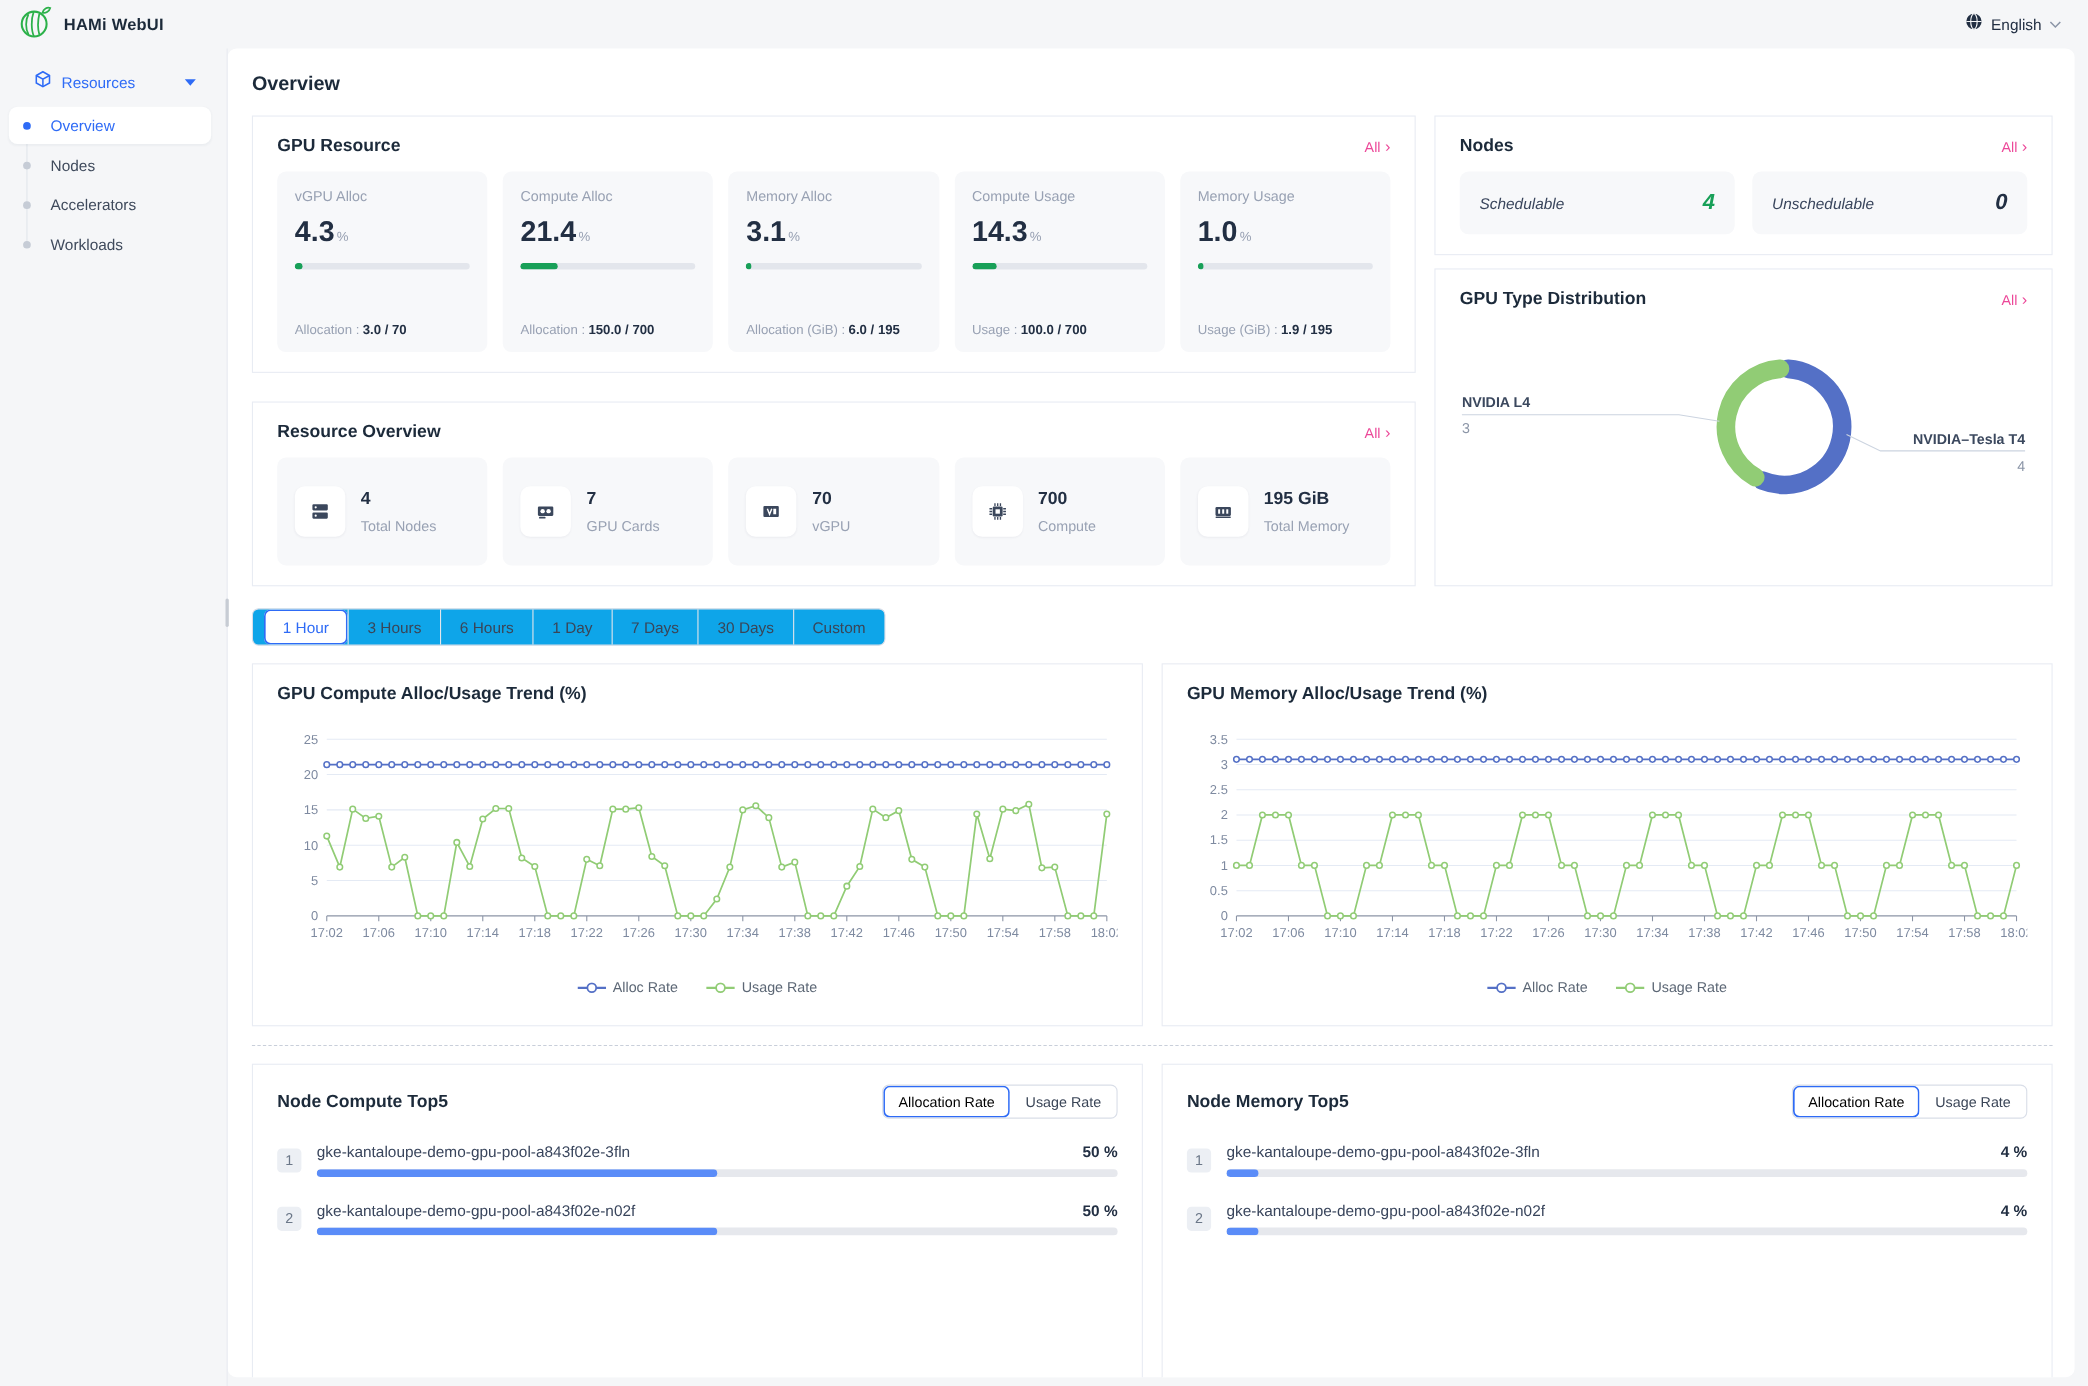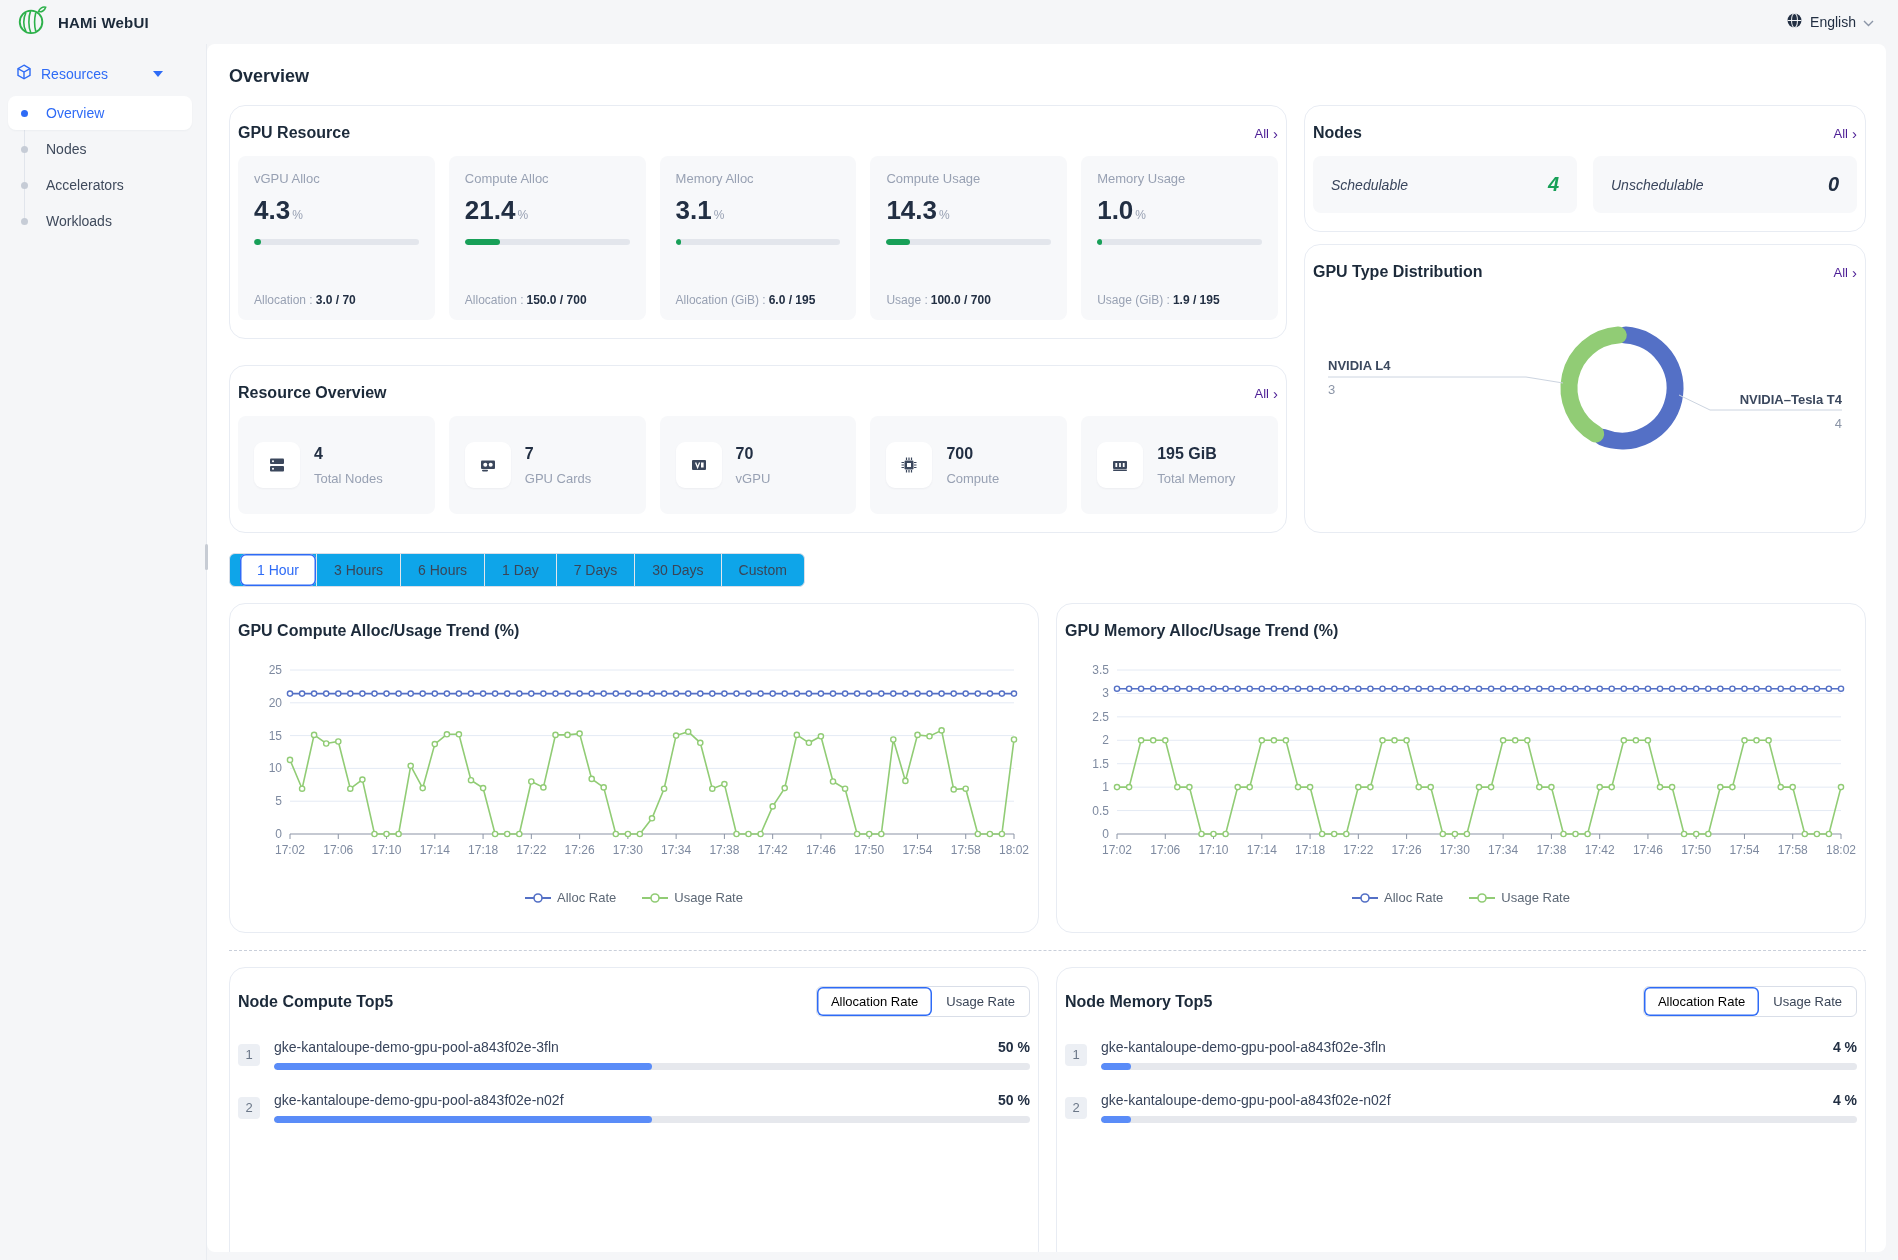--- a/index.html
+++ b/index.html
@@ -10,37 +10,37 @@
   }
   
   .topbar { height:44px; display:flex; align-items:center; justify-content:space-between; padding:0 24px 0 16px; }
   .brand { display:flex; align-items:center; gap:10px; }
   .brand-title { font-size:15px; font-weight:700; color:#1c2a3a; letter-spacing:.2px; }
   .lang { display:flex; align-items:center; gap:7px; cursor:pointer; }
   .lang-label { font-size:14px; color:#222f43; }
   
   .shell { display:flex; height:1216px; }
   .sidebar { position:relative; width:207px; flex:0 0 207px; border-right:1px solid #e9ecf1; padding-top:10px; }
-  .menu-group { display:flex; align-items:center; gap:9px; padding:10px 16px; cursor:pointer; }
+  .menu-group { display:flex; align-items:center; gap:9px; padding:10px 16px; cursor:pointer;margin-left:15px; }
   .menu-group-label { font-size:14px; color:#2e6bf6; font-weight:500; }
   .caret-down { width:0; height:0; border-left:5px solid transparent; border-right:5px solid transparent; border-top:6px solid #2e6bf6; margin-left:36px; }
   .submenu { position:relative; margin-top:2px; }
   .submenu::before { content:""; position:absolute; left:24px; top:18px; bottom:16px; width:1px; background:#e1e5ec; }
   .submenu-item { position:relative; display:flex; align-items:center; height:34px; margin:2px 14px 2px 8px; padding-left:38px; border-radius:8px; font-size:14px; color:#3f4a5c; cursor:pointer; }
   .submenu-item .dot { position:absolute; left:13px; width:7px; height:7px; border-radius:50%; background:#c6ccd6; }
   .submenu-item.active { background:#ffffff; color:#2e6bf6; box-shadow:0 1px 2px rgba(30,40,70,.04); }
   .submenu-item.active .dot { background:#2e6bf6; }
   .resize-handle { position:absolute; right:-2px; top:500px; width:3px; height:26px; border-radius:2px; background:#c7ccd4; cursor:col-resize; }
   
   .panel { flex:1; background:#ffffff; border-radius:8px; margin:0 12px 8px 0; padding:18px 20px 20px 22px; overflow:hidden; }
   .page-title { font-size:18px; font-weight:700; color:#1c2a3a; margin:4px 0 18px 0; }
-  .card { background:#fff; border:1px solid #e8ecf3; border-radius:16px; padding:18px 8px; }
+  .card { background:#fff; border:1px solid #e8ecf3; border-radius:0; padding:18px 22px; }
   .card-head { display:flex; align-items:center; justify-content:space-between; margin-bottom:14px; }
   .card-title { font-size:16px; font-weight:700; color:#1c2a3a; }
-  .all-link { display:flex; align-items:center; gap:4px; font-size:13px; color:#4c1d95; cursor:pointer;text-align:center; }
+  .all-link { display:flex; align-items:center; gap:4px; font-size:13px; color:#ec4899; cursor:pointer;text-align:center; }
   .all-link .chev { font-size:15px; line-height:1; }
   
   .grid-top { display:flex; gap:17px; }
   .col-left { flex:1; display:flex; flex-direction:column; }
   .col-right { width:562px; flex:0 0 562px; display:flex; flex-direction:column; }
   
   .tiles { display:flex; gap:14px; }
   .m-tile { flex:1; background:#f7f8fa; border-radius:8px; padding:15px 16px 13px 16px; }
   .m-label { font-size:13px; color:#98a1b3; }
   .m-value { margin-top:9px; font-size:26px; font-weight:700; color:#222f43; }

